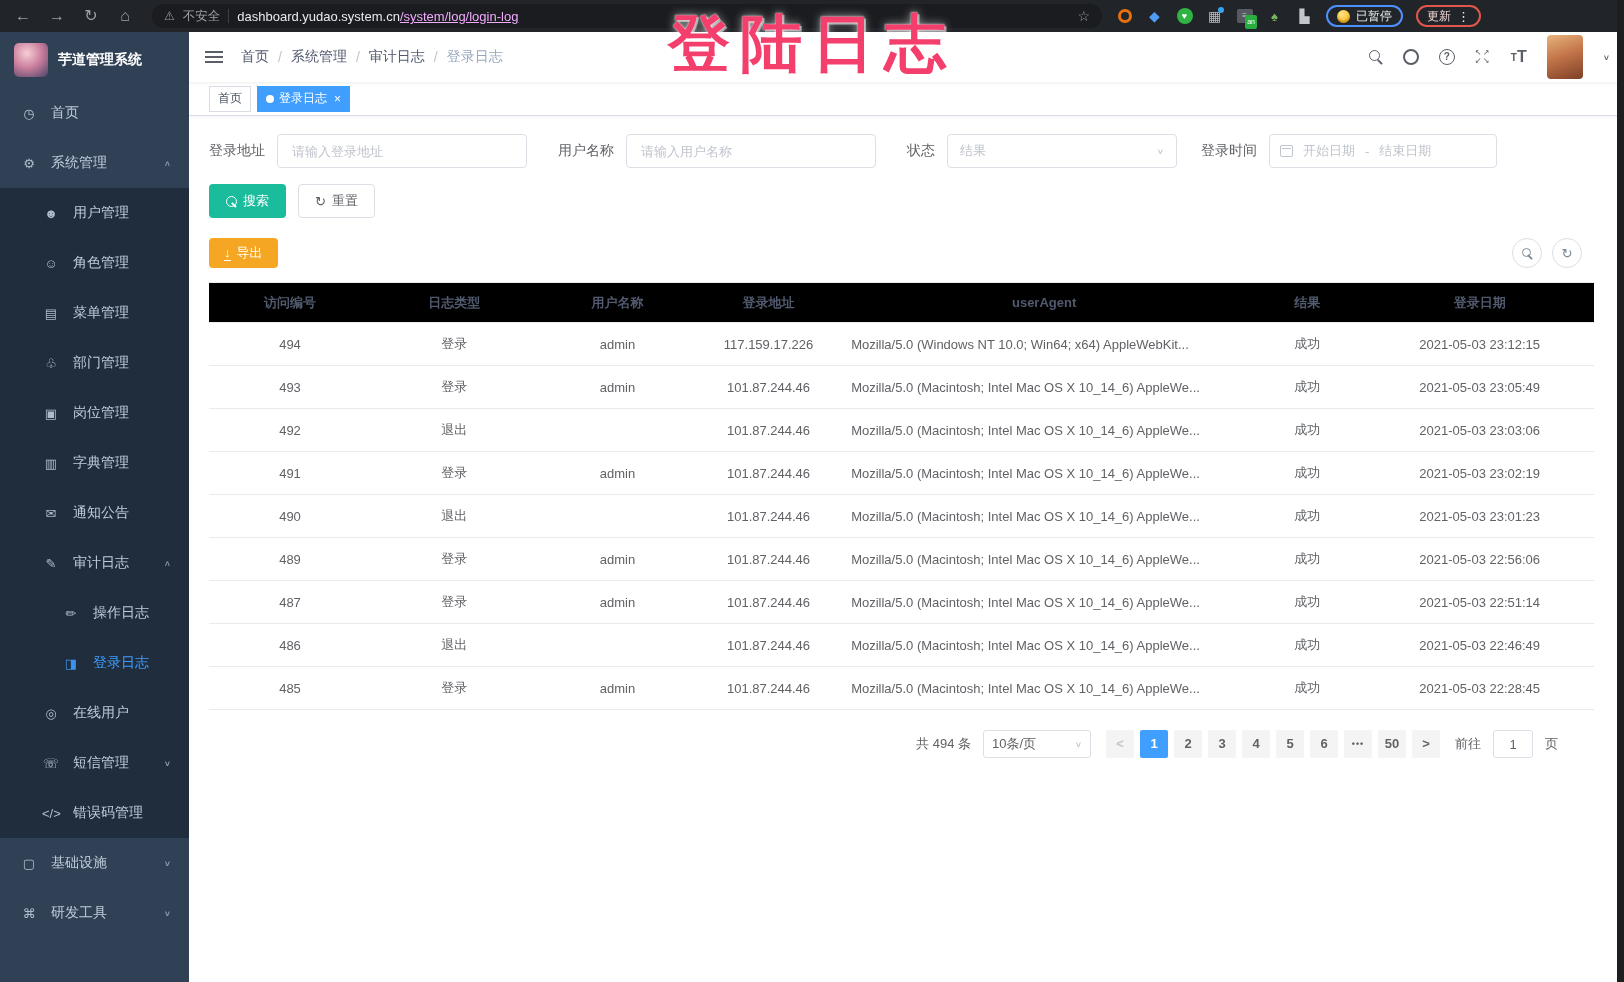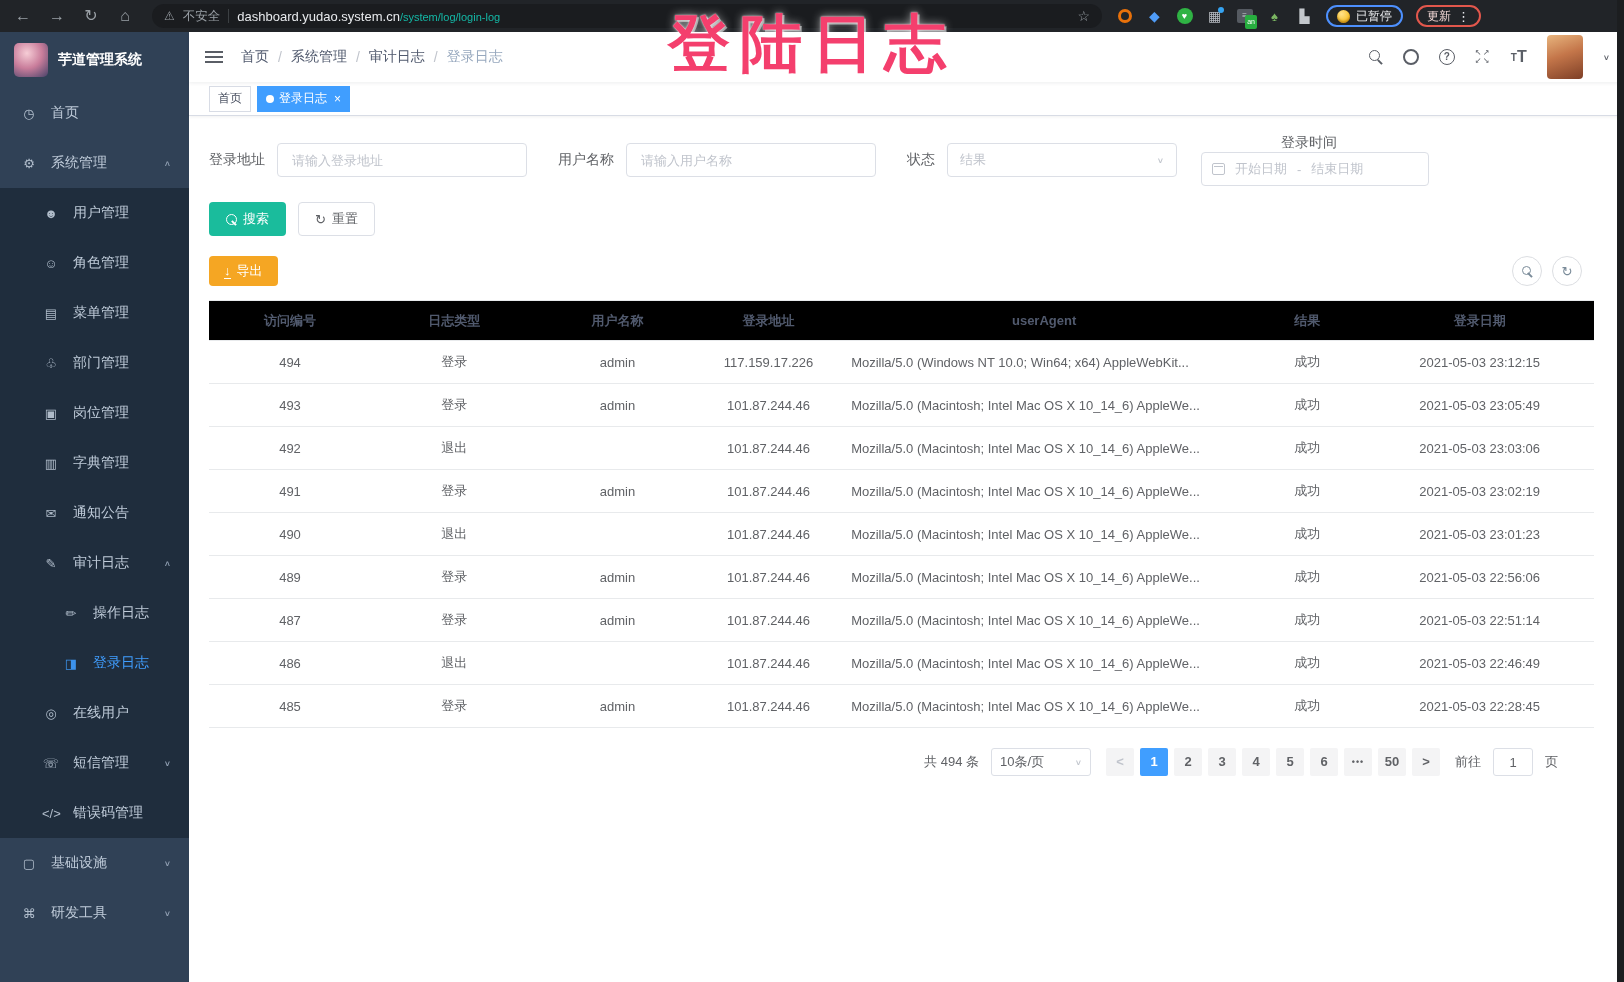--- a/index.html
+++ b/index.html
@@ -7,21 +7,21 @@
     font-family:"Liberation Sans","DejaVu Sans",sans-serif; background:#fff; position:relative; }
 
   
   .browser-bar{height:32px;background:#212428;display:flex;align-items:center;padding:0 10px;gap:8px;position:relative;z-index:5;}
   .bnav{color:#9aa0a6;font-size:16px;width:26px;text-align:center;cursor:pointer;line-height:32px;}
   .omnibox{flex:1;height:24px;background:#1a1c1f;border-radius:12px;display:flex;align-items:center;padding:0 12px;gap:8px;margin:0 6px;max-width:950px;}
   .sec-icon{color:#9aa0a6;font-size:12px;}
   .sec-label{color:#9aa0a6;font-size:12.5px;}
   .omni-div{width:1px;height:14px;background:#3c4043;}
   .url-domain{color:#e8eaed;font-size:13px;}
-  .url-path{color:#14b8a6;font-size:11px;}
+  .url-path{color:#f0abfc;font-size:13px;text-decoration:underline;}
   .omni-star{margin-left:auto;color:#9aa0a6;font-size:14px;}
   .ext-row{display:flex;align-items:center;gap:13px;}
   .ext{width:17px;height:17px;display:flex;align-items:center;justify-content:center;font-size:11px;position:relative;}
   .ext-orange{width:14px;height:14px;border:3px solid #e8710a;border-radius:50%;}
   .ext-gem{color:#4f9cf7;font-size:14px;}
   .ext-green{width:16px;height:16px;border-radius:50%;background:#2fb344;color:#fff;font-size:9px;display:flex;align-items:center;justify-content:center;}
   .ext-grid{color:#b6bac0;font-size:14px;}
   .ext-grid::after{content:"";position:absolute;right:-1px;top:-1px;width:6px;height:6px;border-radius:50%;background:#35a3f1;}
   .ext-an{width:16px;height:14px;border-radius:2px;background:#555a61;color:#cdd1d6;font-size:8px;line-height:14px;text-align:center;}
   .ext-an::after{content:"an";position:absolute;bottom:-4px;right:-4px;background:#27ae3f;color:#fff;font-size:7px;padding:0 2px;border-radius:2px;}
@@ -97,21 +97,21 @@
   .circle-btn .i-mag{width:11px;height:11px;}
   .circle-btn .i-mag::before{width:7px;height:7px;}
 
   table.log-table{width:100%;margin-top:14px;border-collapse:collapse;table-layout:fixed;}
   .log-table th{height:40px;background:#000000;color:#515a6e;font-size:13px;font-weight:bold;border-bottom:1px solid #e8eaec;border-top:1px solid #e8eaec;text-align:center;}
   .log-table td{height:43px;color:#606266;font-size:13px;border-bottom:1px solid #e8eaec;text-align:center;white-space:nowrap;overflow:hidden;text-overflow:ellipsis;padding:0 6px;}
   .log-table td.ua{text-align:left;padding-left:12px;}
 
   .pager{display:flex;align-items:center;justify-content:flex-end;margin-top:20px;padding-right:36px;font-size:13px;color:#606266;}
   .pg-total{margin-right:12px;}
-  .pg-size{width:100px;height:28px;border:1px solid #dcdfe6;border-radius:3px;display:flex;align-items:center;justify-content:space-between;padding:0 8px;color:#606266;margin-right:12px;cursor:pointer;}
+  .pg-size{width:108px;height:28px;border:1px solid #dcdfe6;border-radius:3px;display:flex;align-items:center;justify-content:space-between;padding:0 8px;color:#606266;margin-right:12px;cursor:pointer;}
   .pg-btn{min-width:28px;height:28px;line-height:28px;text-align:center;background:#f4f4f5;border-radius:2px;margin:0 3px;font-weight:bold;color:#606266;cursor:pointer;padding:0 4px;}
   .pg-btn.active{background:#409eff;color:#fff;}
   .pg-btn.ell{font-size:9px;letter-spacing:1px;}
   .pg-prev{color:#c0c4cc;}
   .pg-goto{display:flex;align-items:center;gap:12px;margin-left:12px;}
   input.pg-input{width:40px;height:28px;border:1px solid #dcdfe6;border-radius:3px;text-align:center;font-size:13px;color:#606266;outline:none;}
 
   .watermark{position:absolute;left:668px;top:2px;font-size:62px;font-weight:bold;letter-spacing:10px;color:#f43f6d;z-index:50;pointer-events:none;
     text-shadow:0 0 2px rgba(255,255,255,.95),0 0 10px rgba(255,255,255,.65),2px 2px 0 rgba(255,255,255,.5);}
   .right-edge{position:absolute;right:0;top:0;width:7px;height:982px;background:#1c1e20;z-index:40;}
@@ -306,21 +306,21 @@
           <span class="f-label">用户名称</span>
           <input class="f-input" placeholder="请输入用户名称" style="">
         </span>
         <span class="f-group" style="margin-right:24px;">
           <span class="f-label">状态</span>
           <span class="f-select">
             <span>结果</span>
             <span class="sel-caret">∨</span>
           </span>
         </span>
-        <span class="f-group" style="margin-right:0;flex-direction:column;">
+        <span class="f-group" style="margin-right:0;">
           <span class="f-label">登录时间</span>
           <span class="f-date">
             <span class="i-cal"></span>
             <span>开始日期</span>
             <span>-</span>
             <span>结束日期</span>
           </span>
         </span>
       </div>
 

